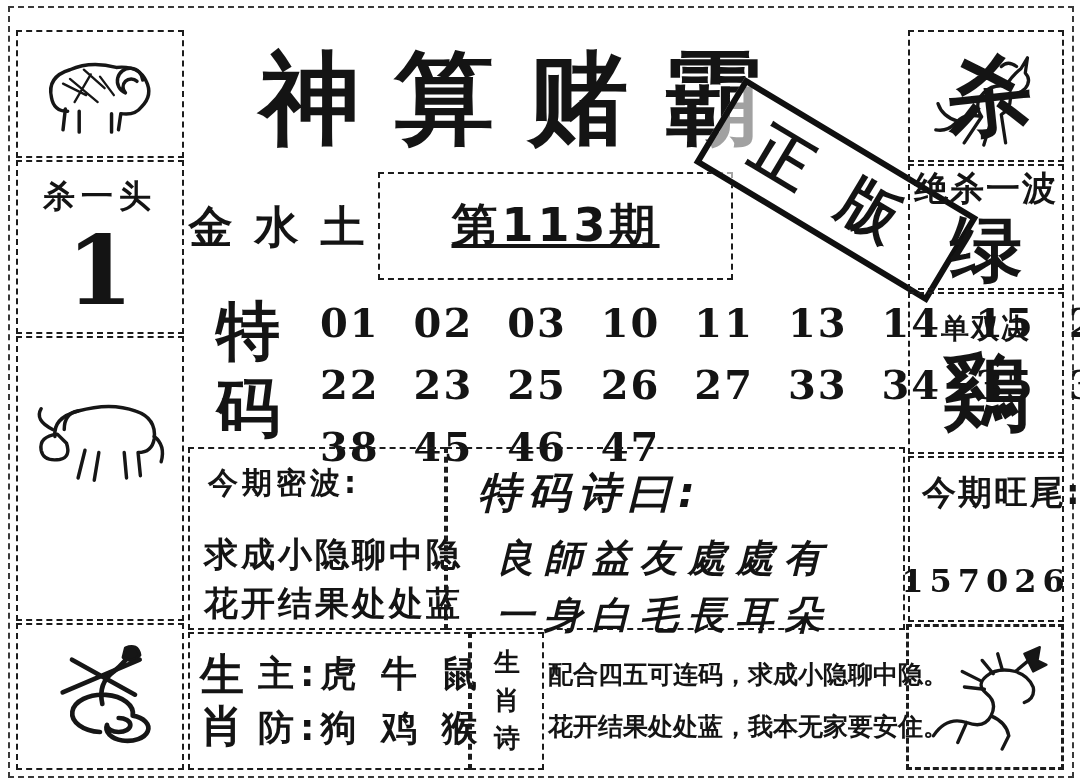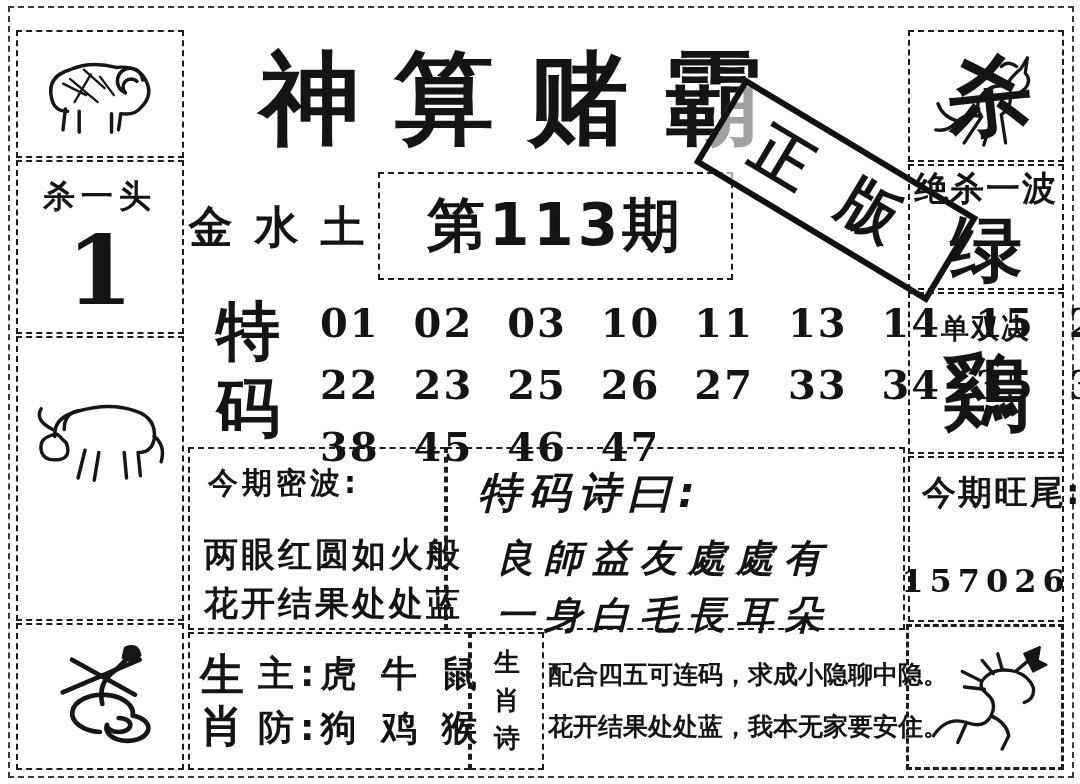--- a/index.html
+++ b/index.html
@@ -22,21 +22,21 @@
   .tema-sx-label{font-size:34px;font-weight:900;letter-spacing:2px;margin-top:8px;}
 
   
   #title{position:absolute;left:178px;top:35px;width:700px;height:130px;
     display:flex;align-items:center;justify-content:center;
     font-size:100px;font-weight:900;letter-spacing:34px;white-space:nowrap;}
   #elements{position:absolute;left:200px;top:180px;width:175px;height:95px;
     display:flex;align-items:center;justify-content:center;
     font-size:44px;font-weight:900;letter-spacing:22px;white-space:nowrap;}
   #issue-box{left:378px;top:172px;width:355px;height:108px;}
-  #issue{font-size:58px;font-weight:900;letter-spacing:4px;white-space:nowrap;}
+  #issue{font-size:46px;font-weight:900;letter-spacing:4px;white-space:nowrap;text-decoration:underline;}
   #stamp{position:absolute;left:700px;top:140px;width:240px;height:88px;
     border:6px solid #101010;display:flex;align-items:center;justify-content:center;
     font-size:60px;font-weight:900;letter-spacing:42px;padding-left:20px;
     transform:rotate(31deg);background:rgba(255,255,255,0.6);}
 
   
   .tema-char{font-size:64px;font-weight:900;line-height:1.1;}
   .num-row{font-family:"DejaVu Serif",serif;font-size:40px;font-weight:700;
     letter-spacing:2px;word-spacing:18px;white-space:nowrap;line-height:1.55;}
 
@@ -122,21 +122,21 @@
   </div>
   <div class="nb box" style="left:320px;top:292px;width:575px;height:155px;align-items:flex-start;justify-content:flex-start;">
     <div class="num-row">01 02 03 10 11 13 14 15 21</div>
     <div class="num-row">22 23 25 26 27 33 34 35 37</div>
     <div class="num-row">38 45 46 47</div>
   </div>
 
   <div class="box" style="left:188px;top:447px;width:258px;height:183px;justify-content:flex-start;align-items:flex-start;">
     <div class="sec-label">今期密波:</div>
     <div style="margin:26px 0 0 14px;">
-      <div class="miwa-line">两眼红圆如火般</div>
+      <div class="miwa-line">求成小隐聊中隐</div>
       <div class="miwa-line">花开结果处处蓝</div>
     </div>
   </div>
 
   <div class="box" style="left:446px;top:447px;width:459px;height:183px;justify-content:flex-start;align-items:flex-start;border-left:2px dashed #1c1c1c;">
     <div class="poem-label">特码诗曰:</div>
     <div style="margin:8px 0 0 48px;">
       <div class="poem-line">良師益友處處有</div>
       <div class="poem-line">一身白毛長耳朵</div>
     </div>

